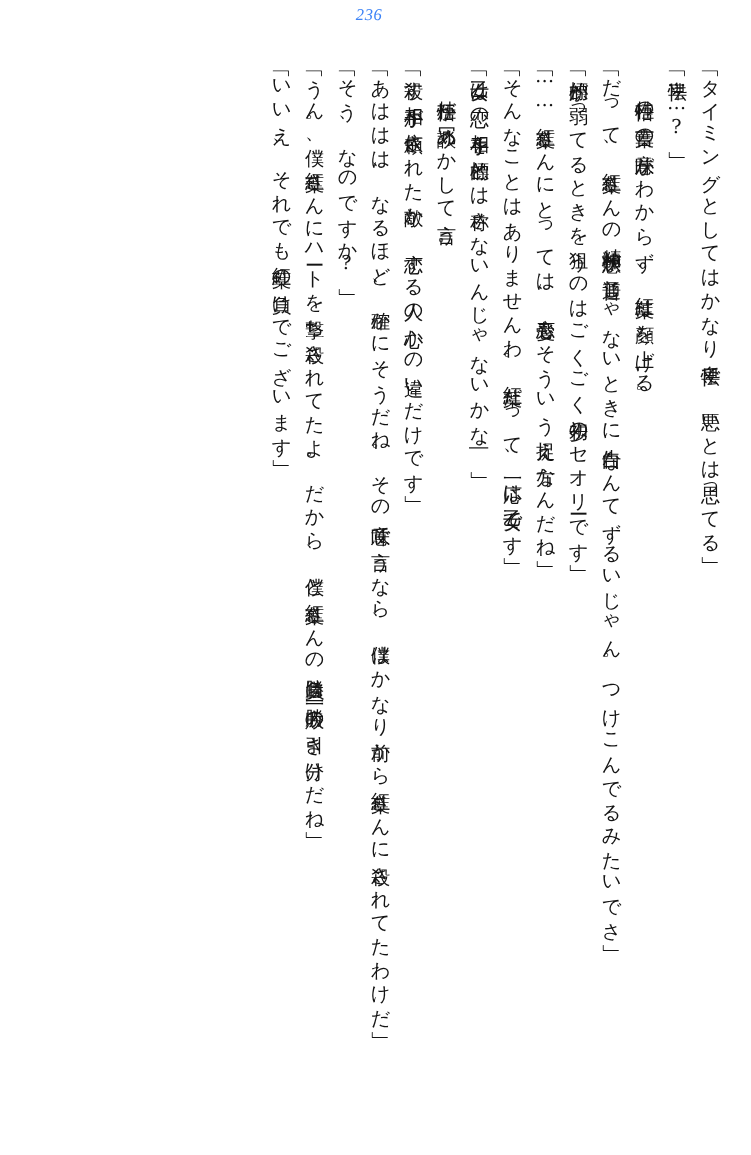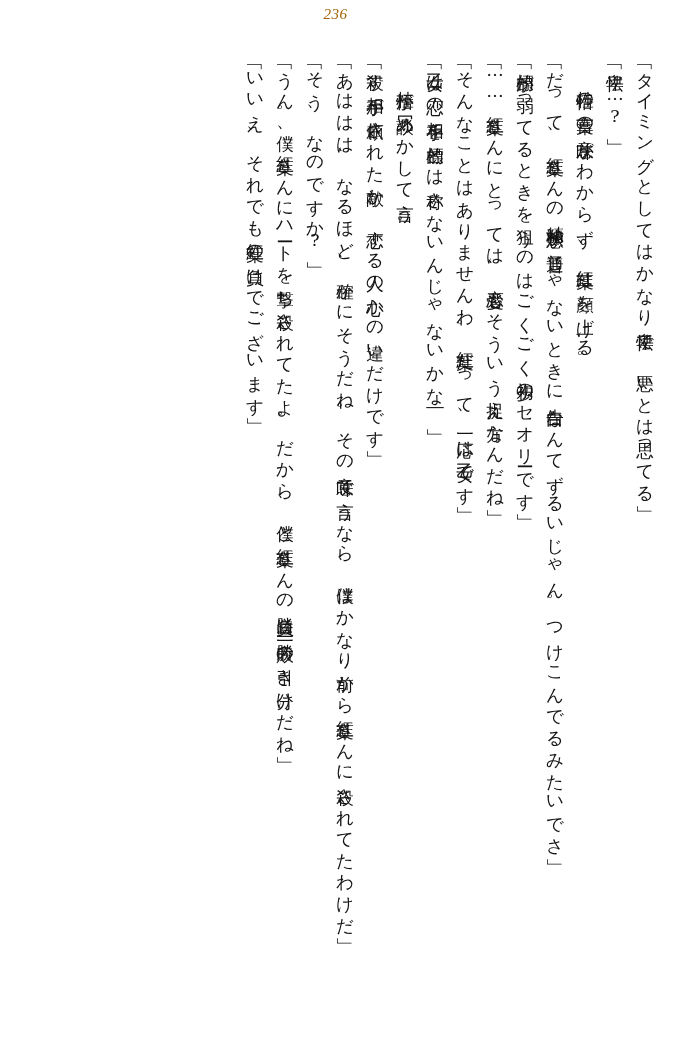--- a/index.html
+++ b/index.html
@@ -27,21 +27,21 @@
 
   .page-number {
     position: absolute;
     top: 6px;
     left: 0;
     width: 671px;
     text-align: center;
     font-family: "Liberation Serif", "DejaVu Serif", serif;
     font-style: italic;
     font-size: 15px;
-    color: #a16207;
+    color: #3b82f6;
     letter-spacing: 0.5px;
   }
 
   
   .body-text {
     position: absolute;
     top: 58px;
     left: 30px;
     width: 623px;
     height: 965px;

